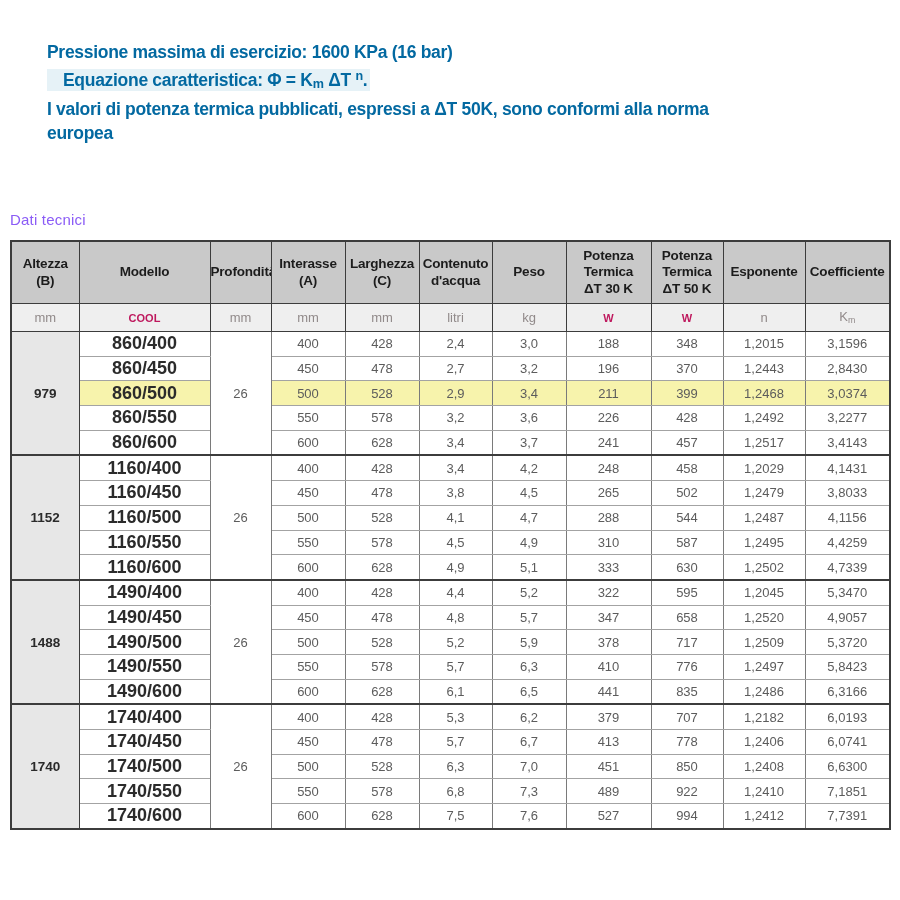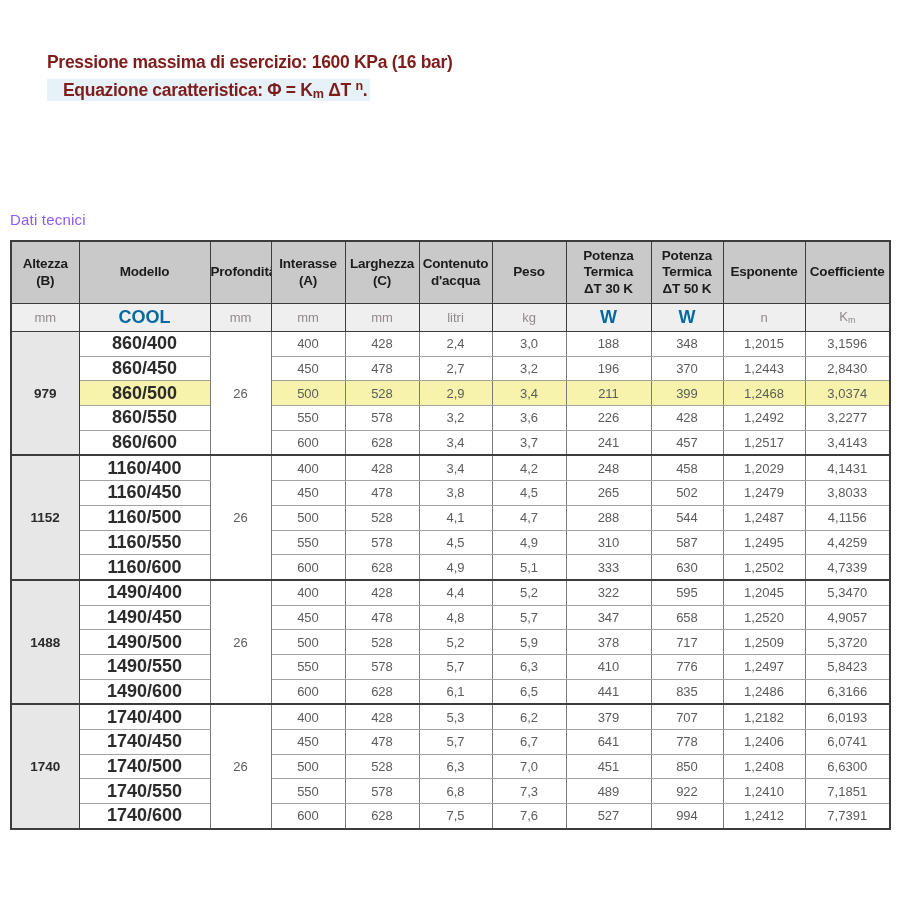--- a/index.html
+++ b/index.html
@@ -3,23 +3,23 @@
 <meta charset="utf-8">
 <style>
   html,body{margin:0;padding:0;}
   body{
     width:900px;height:900px;background:#ffffff;position:relative;
     font-family:"Liberation Sans",sans-serif;
     -webkit-font-smoothing:antialiased;
   }
   
   .intro{
-    position:absolute;left:47px;top:50px;width:700px;
+    position:absolute;left:47px;top:40px;width:700px;
     font-weight:bold;font-size:17.5px;line-height:24.5px;
-    color:#7f1d1d;letter-spacing:-0.3px;
+    color:#0369a1;letter-spacing:-0.3px;
   }
   .intro .eq-bg{
     background:var(--eq-bg,#e6f2f7);
     padding:1px 3px 1px 16px;
   }
   .intro sub{font-size:0.72em;vertical-align:-0.18em;}
   .intro sup{font-size:0.72em;vertical-align:0.45em;}
 
   
   .section-title{
@@ -44,21 +44,21 @@
     border:1px solid var(--border-dark,#3c3c3c);
     font-weight:bold;color:#1c1c1c;font-size:13.5px;line-height:1.22;
     height:61px;white-space:pre-line;letter-spacing:-0.2px;
   }
   
   tr.units td{
     background:var(--units-bg,#efefef);
     border:1px solid var(--border-dark,#3c3c3c);
     height:27px;color:#918a8a;font-size:13px;
   }
-  tr.units td.u-bold{font-weight:bold;color:#0369a1;font-size:18px;}
+  tr.units td.u-bold{font-weight:bold;color:#be185d;font-size:11px;}
   tr.units td sub{font-size:0.68em;vertical-align:-0.25em;}
   
   tr.data-row td, tr.data-row th{
     height:23.7px;
     border-left:1px solid var(--border-mid,#7a7a7a);
     border-right:1px solid var(--border-mid,#7a7a7a);
     border-bottom:1px solid var(--row-line,#a3a3a3);
     background:#ffffff;
   }
   tr.data-row th.height-cell{
@@ -87,20 +87,21 @@
   }
 </style>
 </head>
 <body>
 
 <div class="intro">
   <div>Pressione massima di esercizio: 1600 KPa (16 bar)</div>
   <div>
     <span class="eq-bg"><span>Equazione caratteristica: Φ = K</span><sub>m</sub><span> ΔT </span><sup>n</sup><span>.</span></span>
   </div>
+  <div>I valori di potenza termica pubblicati, espressi a ΔT 50K, sono conformi alla norma europea</div>
 </div>
 
 <div class="section-title">Dati tecnici</div>
 
 <table class="tech">
   <colgroup>
     <col style="width:68px">
       <col style="width:131px">
       <col style="width:61px">
     <col style="width:74px">
@@ -332,21 +333,21 @@
         <td class="c-p50">707</td>
         <td class="c-esp">1,2182</td>
         <td class="c-coef">6,0193</td>
       </tr>
       <tr class="data-row">
         <td class="model-cell">1740/450</td>
         <td class="c-int">450</td>
         <td class="c-lar">478</td>
         <td class="c-cont">5,7</td>
         <td class="c-peso">6,7</td>
-        <td class="c-p30">641</td>
+        <td class="c-p30">413</td>
         <td class="c-p50">778</td>
         <td class="c-esp">1,2406</td>
         <td class="c-coef">6,0741</td>
       </tr>
       <tr class="data-row">
         <td class="model-cell">1740/500</td>
         <td class="c-int">500</td>
         <td class="c-lar">528</td>
         <td class="c-cont">6,3</td>
         <td class="c-peso">7,0</td>

